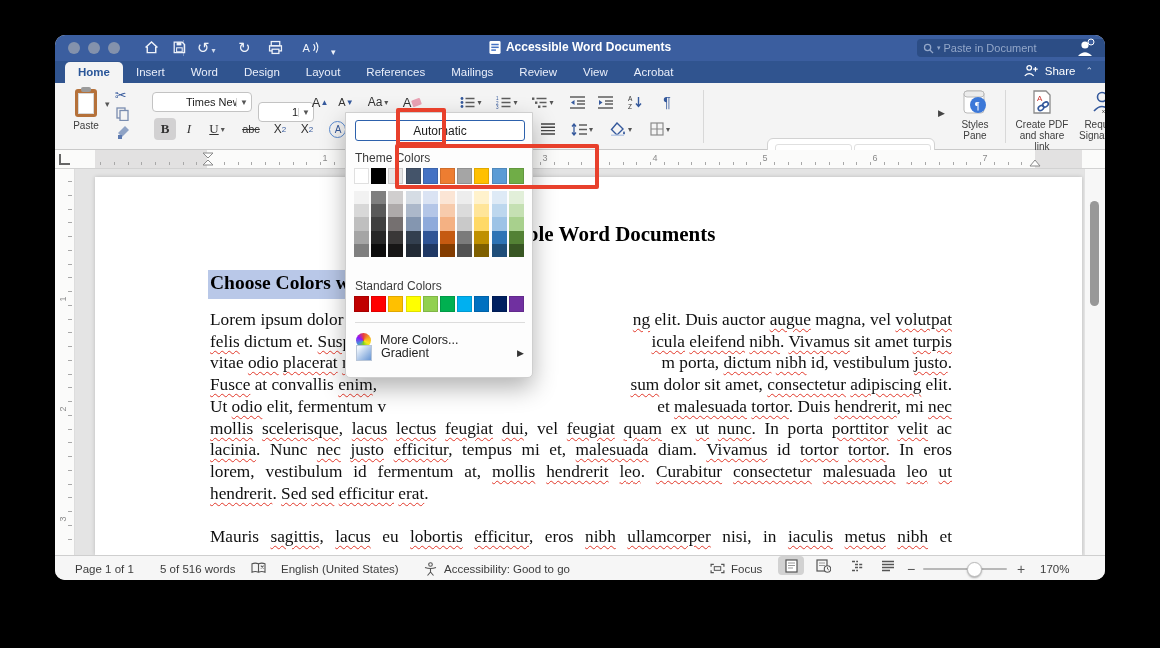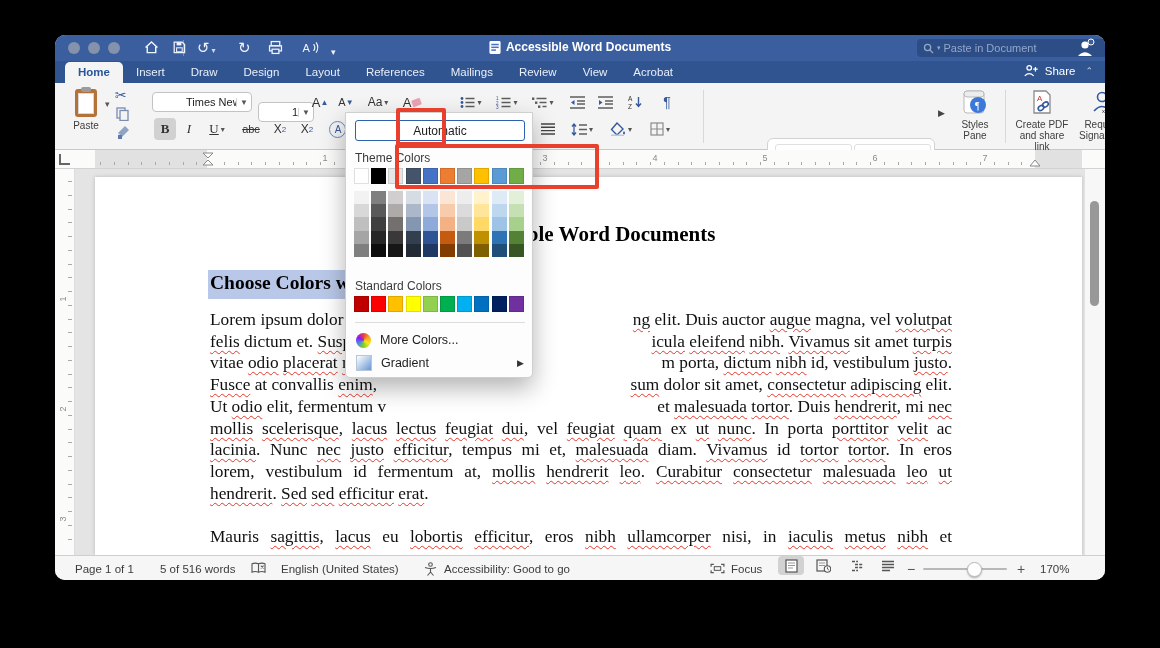--- a/index.html
+++ b/index.html
@@ -150,21 +150,21 @@
       <svg width="20" height="20" viewBox="0 0 20 20">
           <circle cx="10" cy="7" r="3.6" fill="#fff"></circle>
           <path d="M3 18 Q10 10.5 17 18 Z" fill="#fff"></path>
           <circle cx="16" cy="4" r="3" fill="#3b5e9f" stroke="#fff" stroke-width="1"></circle>
         </svg></div>
   </div>
 
   <div id="tabrow" class="abs">
       <div class="tab active">Home</div>
       <div class="tab">Insert</div>
-      <div class="tab">Draw</div>
+      <div class="tab">Word</div>
       <div class="tab">Design</div>
       <div class="tab">Layout</div>
       <div class="tab">References</div>
       <div class="tab">Mailings</div>
       <div class="tab">Review</div>
       <div class="tab">View</div>
       <div class="tab">Acrobat</div>
     </div>
   <div id="share-area" class="abs">
     <svg width="16" height="13" viewBox="0 0 18 14">
@@ -753,21 +753,21 @@
       <div class="sw" style="background: rgb(0, 176, 240);"></div>
       <div class="sw" style="background: rgb(0, 112, 192);"></div>
       <div class="sw" style="background: rgb(0, 32, 96);"></div>
       <div class="sw" style="background: rgb(112, 48, 160);"></div>
     </div>
   <div id="menu-div" class="abs"></div>
   <div class="menu-row" style="top:216px">
     <span id="wheel-icon"></span>
     <span>More Colors...</span>
   </div>
-  <div class="menu-row" style="top:239px">
+  <div class="menu-row" style="top:229px">
     <span id="gradient-icon"></span>
     <span>Gradient</span>
     <span style="margin-left:auto;font-size:9px;color:#333">▶</span>
   </div>
 </div>
 
 <div class="redbox" style="left:396px;top:108px;width:42px;height:30px"></div>
 <div class="redbox" style="left:395px;top:144px;width:196px;height:37px"></div>
 
 </body></html>

